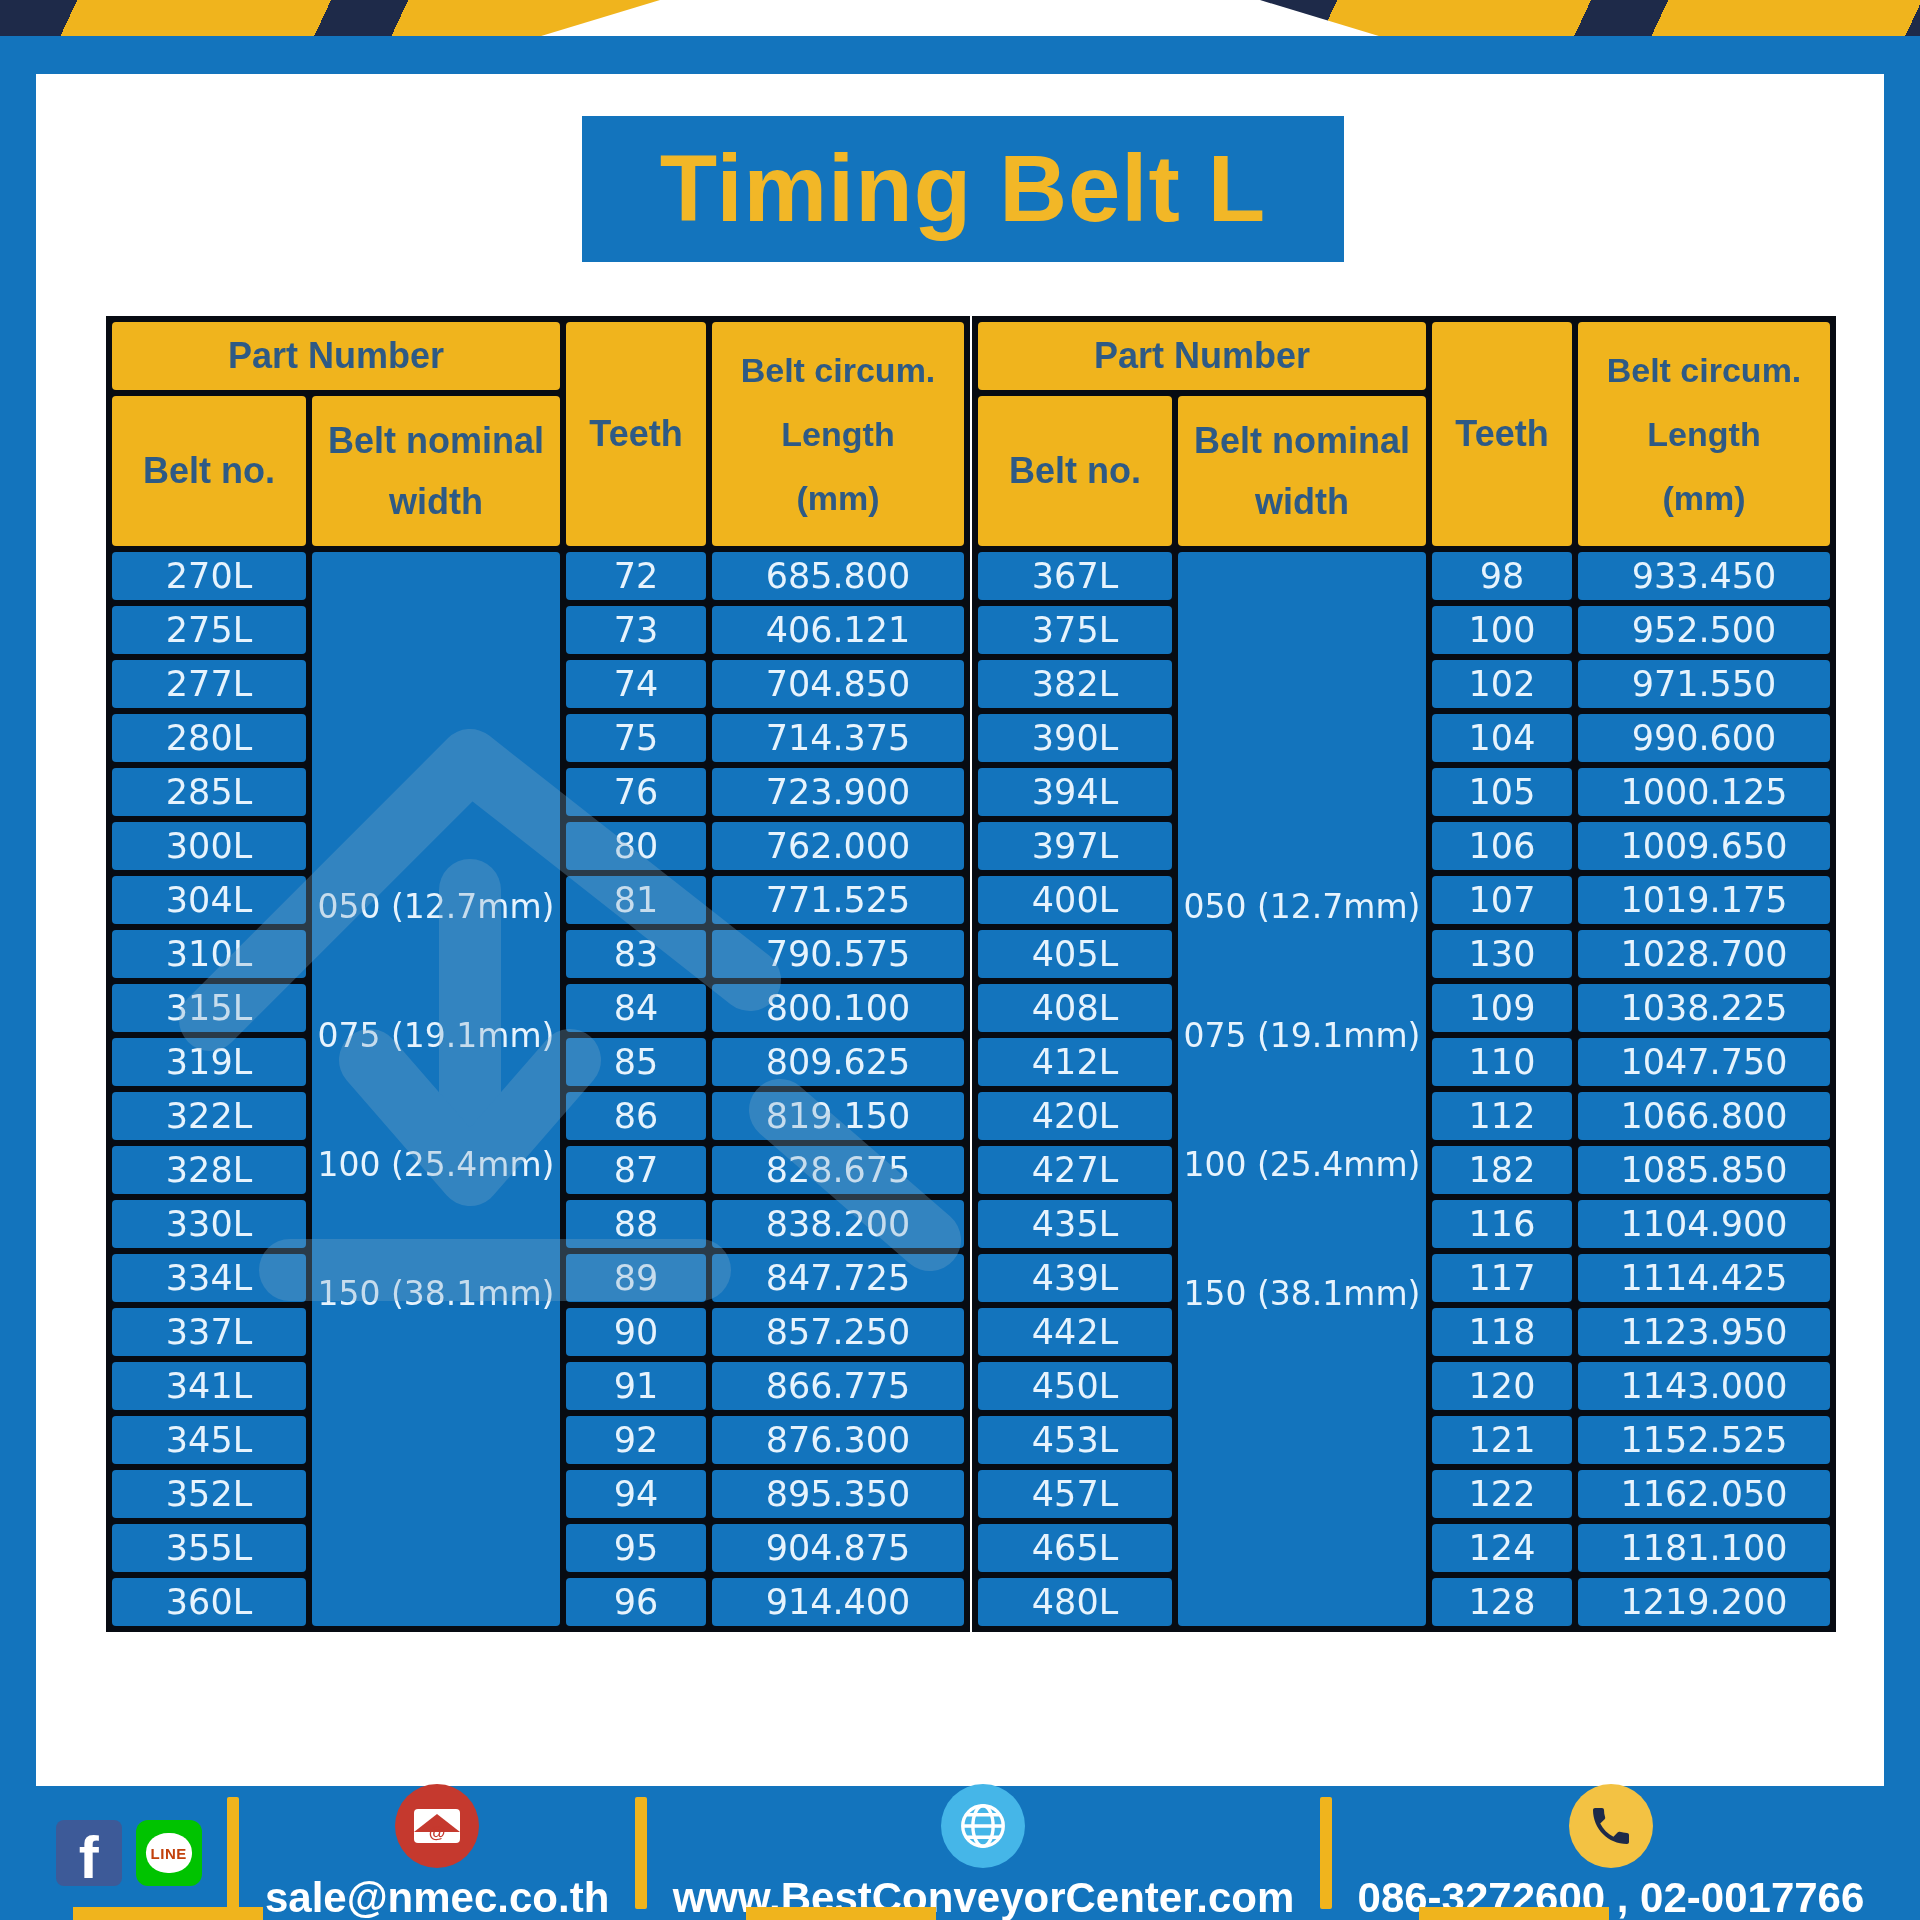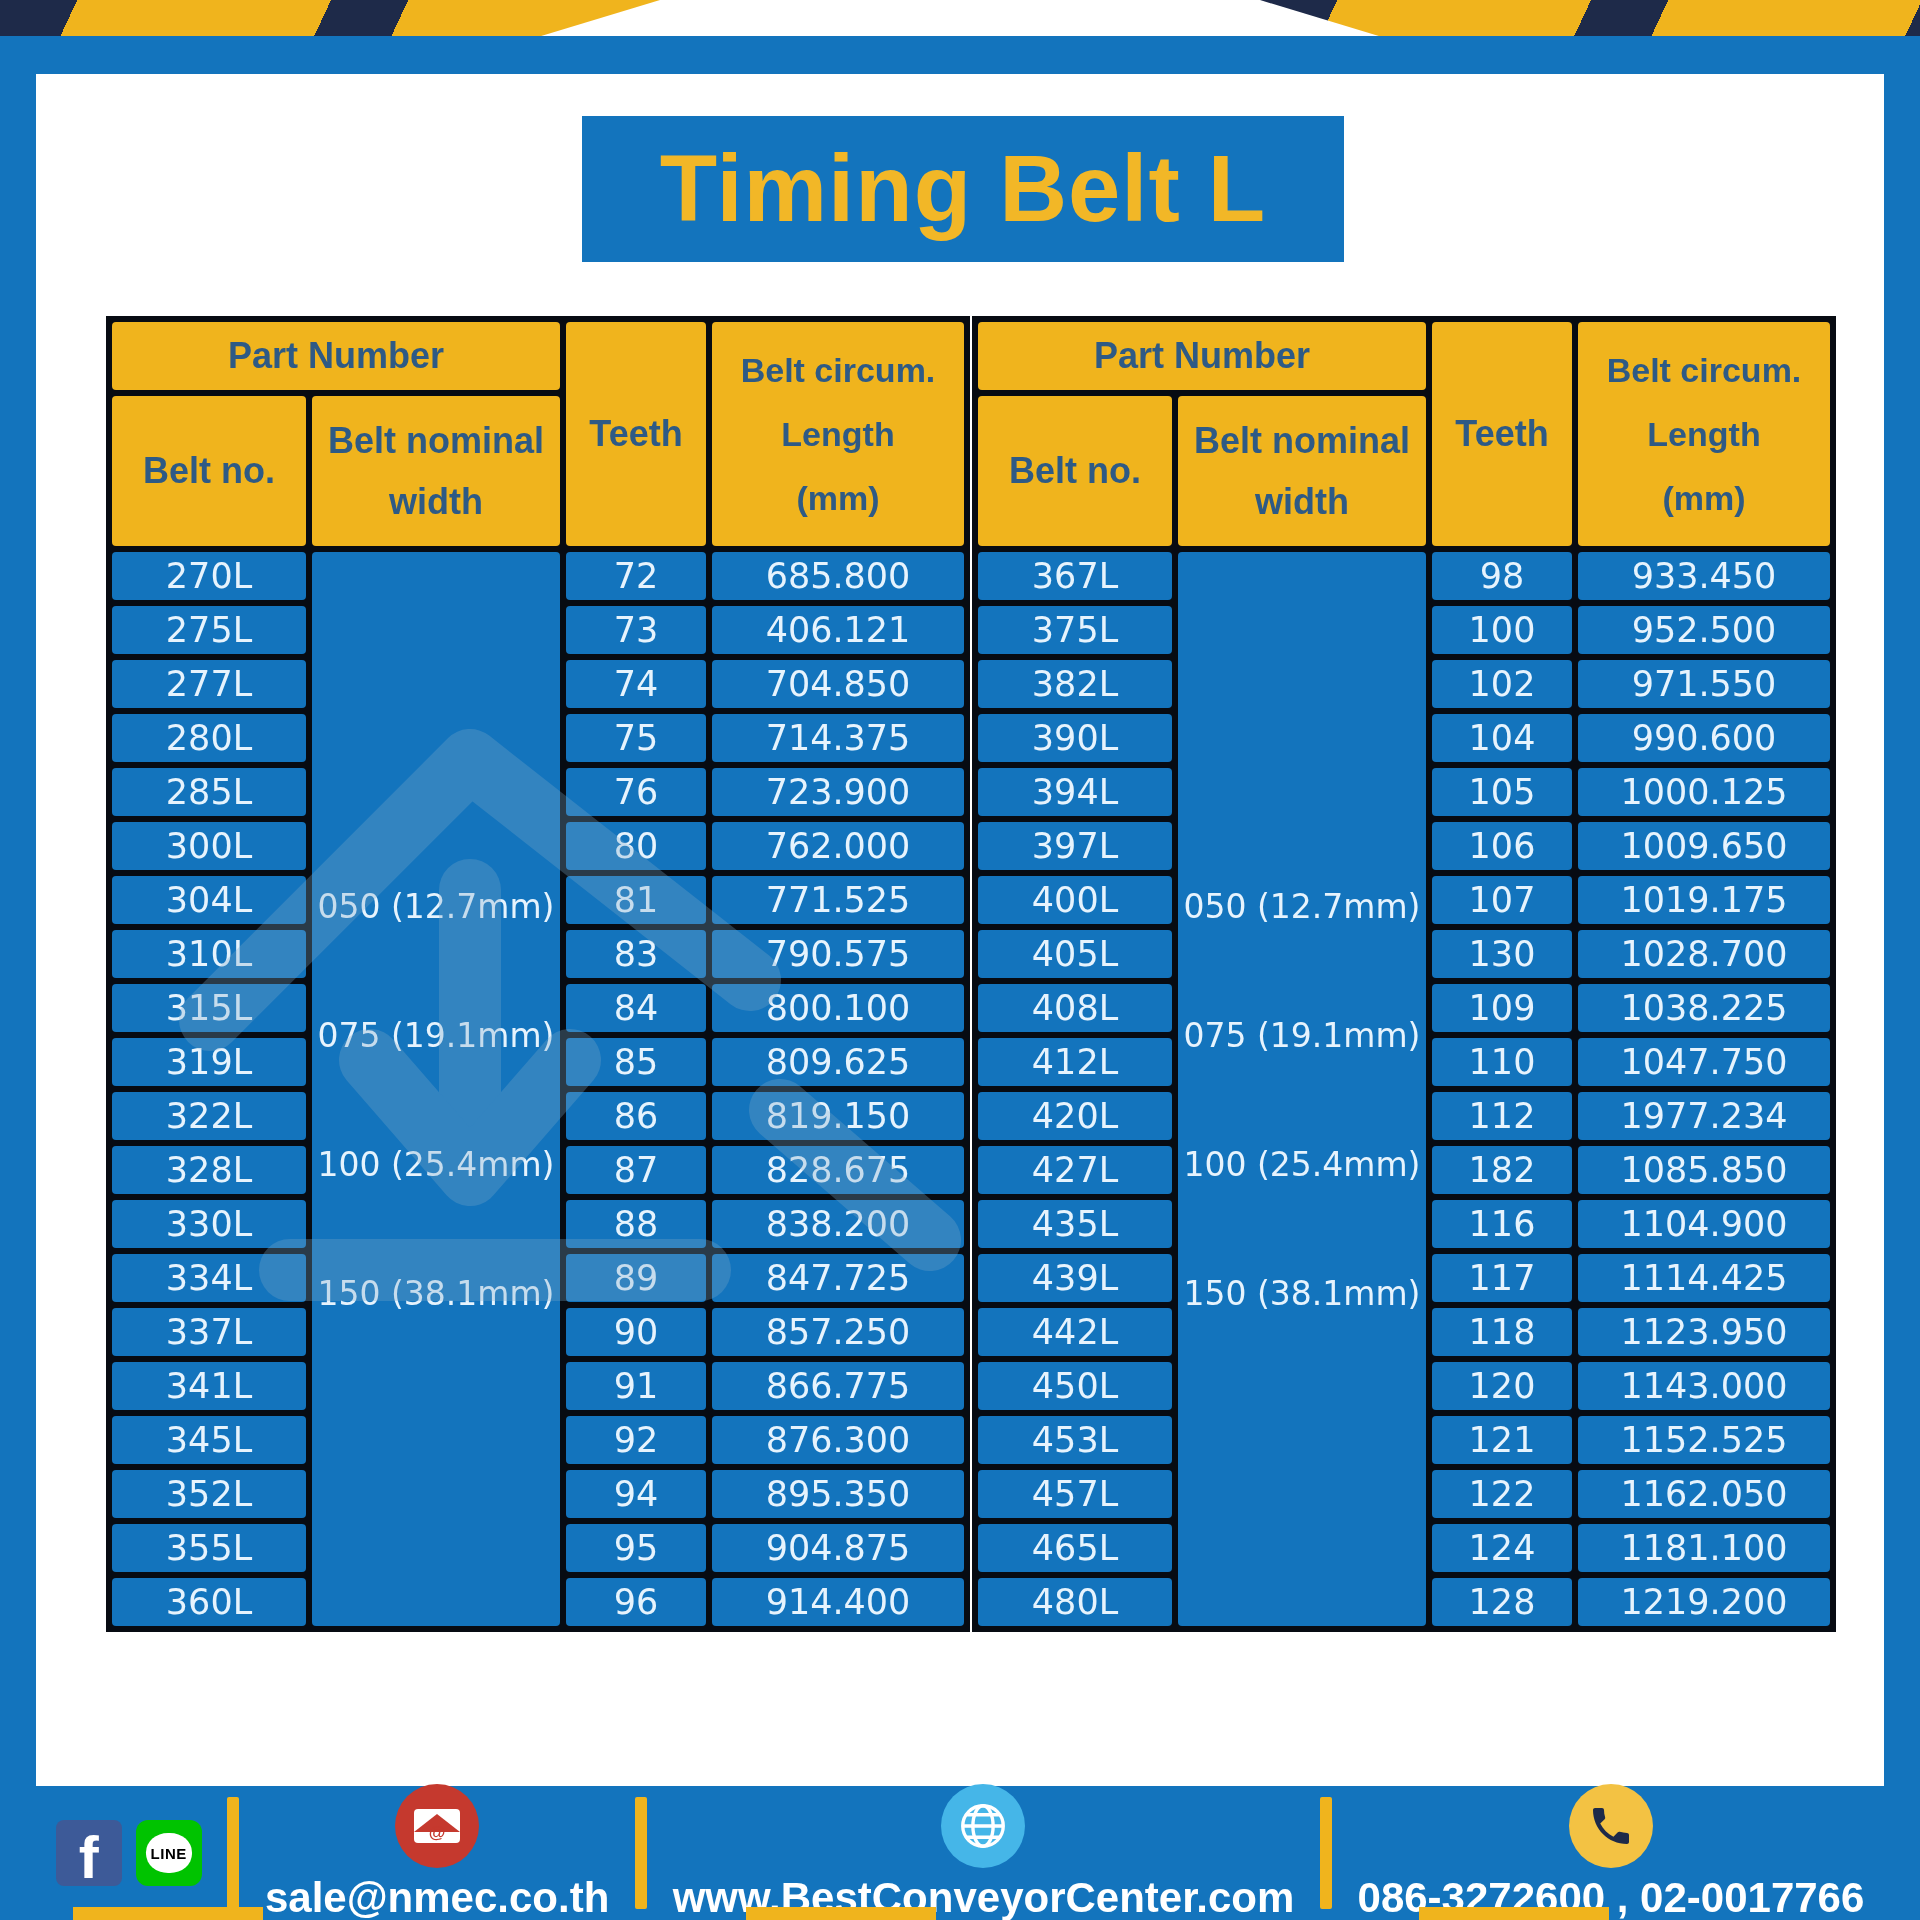--- a/index.html
+++ b/index.html
@@ -43,21 +43,21 @@
   .flabel{color:#ffffff;font-size:42px;font-weight:bold;white-space:nowrap;}
   .fdiv{width:12px;height:112px;background:#f0b41d;border-radius:2px;}
   .fb{width:66px;height:66px;background:#3d5a98;border-radius:8px;display:flex;align-items:flex-end;
     justify-content:center;overflow:hidden;}
   .fb span{color:#fff;font-size:60px;font-weight:bold;line-height:0.95;}
   .line{width:66px;height:66px;background:#00c300;border-radius:12px;display:flex;align-items:center;justify-content:center;}
   .bubble{width:46px;height:40px;background:#fff;border-radius:48%;display:flex;align-items:center;
     justify-content:center;position:relative;}
   .bubble::after{content:"";position:absolute;bottom:-7px;left:7px;border:8px solid transparent;
     border-top-color:#fff;transform:rotate(18deg);}
-  .bubble span{color:#000000;font-size:15px;font-weight:bold;letter-spacing:0.5px;}
+  .bubble span{color:#c2410c;font-size:15px;font-weight:bold;letter-spacing:0.5px;}
   .circ{width:84px;height:84px;border-radius:50%;display:flex;align-items:center;justify-content:center;position:relative;}
   .circ.email{background:#c5392e;}
   .env-box{width:46px;height:34px;background:#fff;border-radius:4px;position:relative;overflow:hidden;
     display:flex;align-items:flex-end;justify-content:center;}
   .env-box::before{content:"";position:absolute;top:-18px;left:0;width:0;height:0;
     border:23px solid transparent;border-bottom:18px solid #c5392e;}
   .env-box .at{color:#c5392e;font-size:17px;font-weight:bold;line-height:1.1;position:relative;z-index:1;}
   .circ.globe{background:#45b6e8;}
   .circ.phone{background:#f3c243;}
 </style>
@@ -290,21 +290,21 @@
         <td>1038.225</td>
       </tr>
       <tr>
         <td>412L</td>
         <td>110</td>
         <td>1047.750</td>
       </tr>
       <tr>
         <td>420L</td>
         <td>112</td>
-        <td>1977.234</td>
+        <td>1066.800</td>
       </tr>
       <tr>
         <td>427L</td>
         <td>182</td>
         <td>1085.850</td>
       </tr>
       <tr>
         <td>435L</td>
         <td>116</td>
         <td>1104.900</td>

